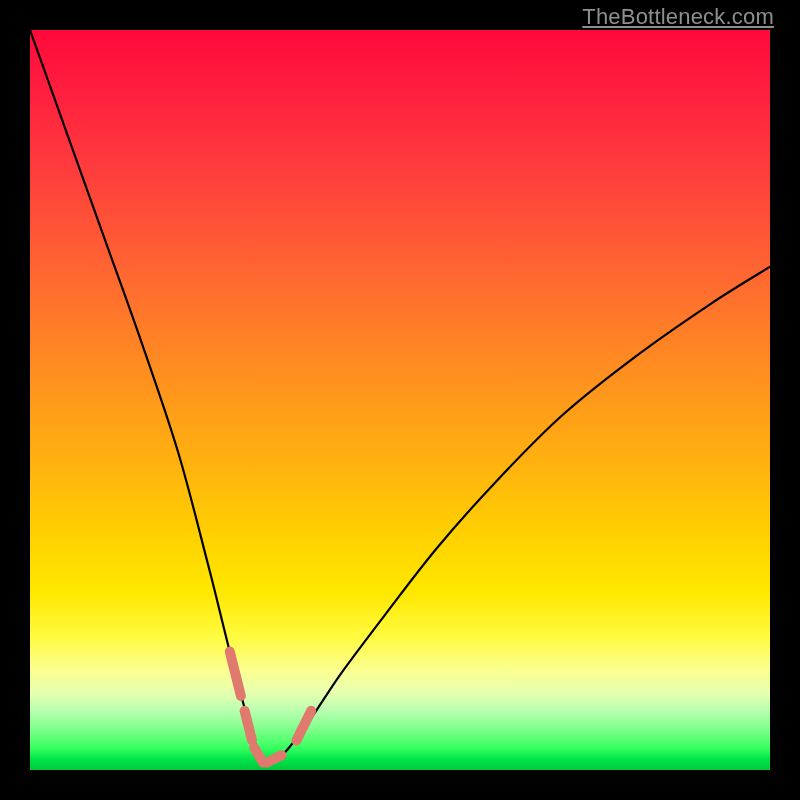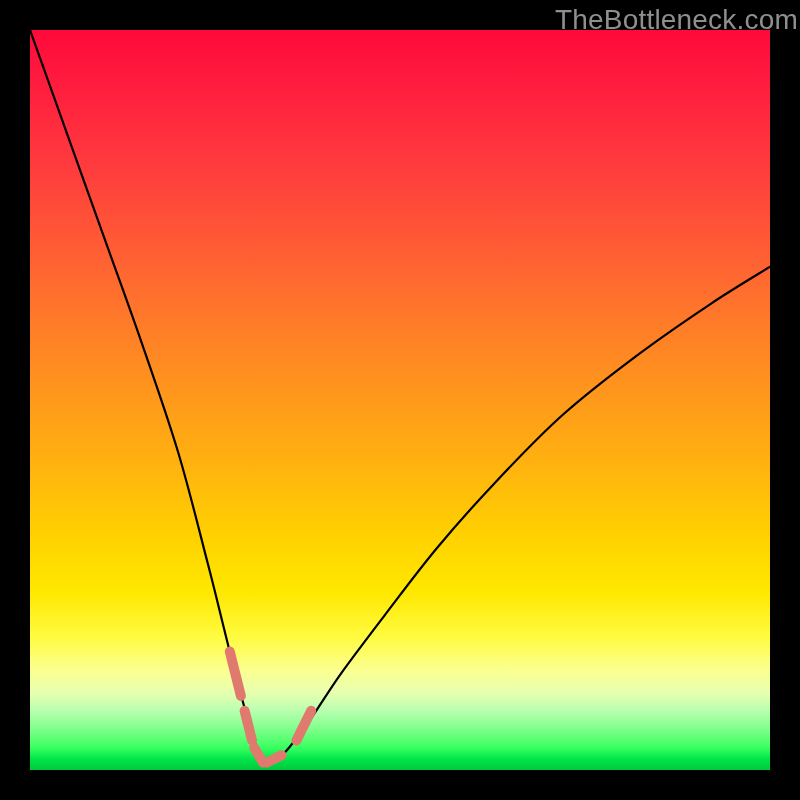--- a/index.html
+++ b/index.html
@@ -40,25 +40,26 @@
       #b9ffb0 92%,
       #7dff8a 94.5%,
       #39ff5f 97%,
       #00e64a 98.5%,
       #00c83c 100%
     );
   }
   .watermark {
     position: absolute;
     top: 4px;
-    right: 2px;
+    right: 26px;
     color: #8f8f8f;
-    font-size: 28px;
+    font-size: 22px;
     font-weight: 500;
     letter-spacing: 0.2px;
+    text-decoration: underline;
   }
   svg.curve {
     position: absolute;
     left: 0;
     top: 0;
     width: 740px;
     height: 740px;
   }
   .curve-path {
     fill: none;

